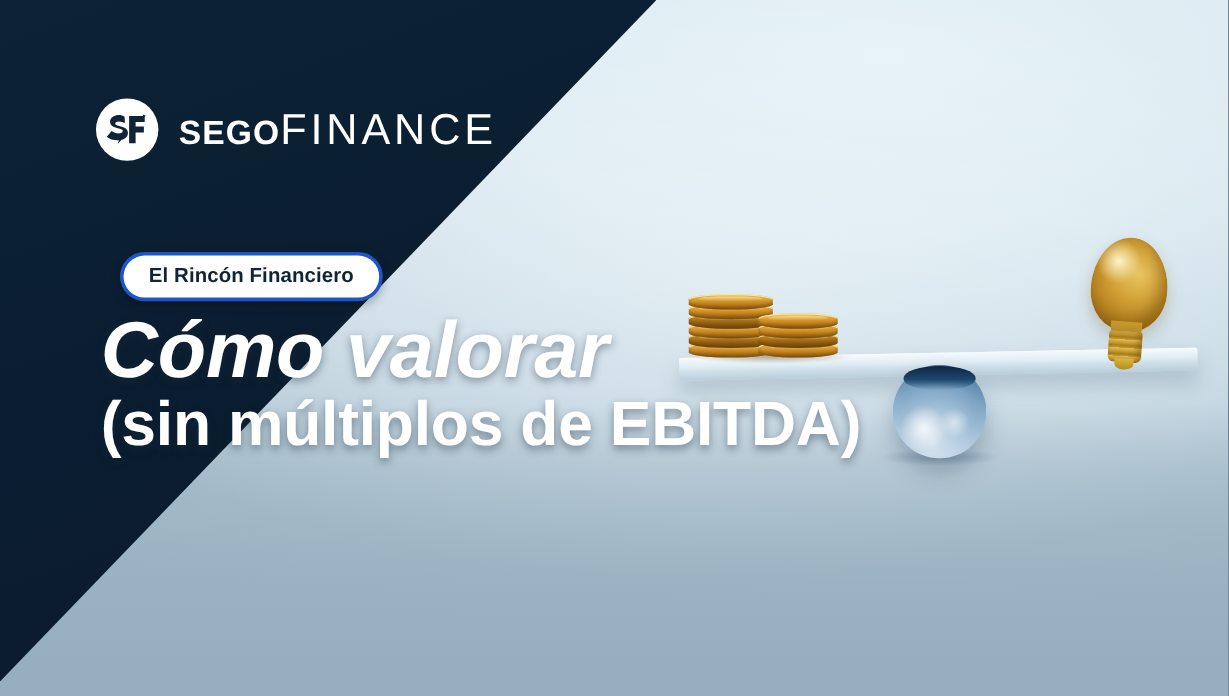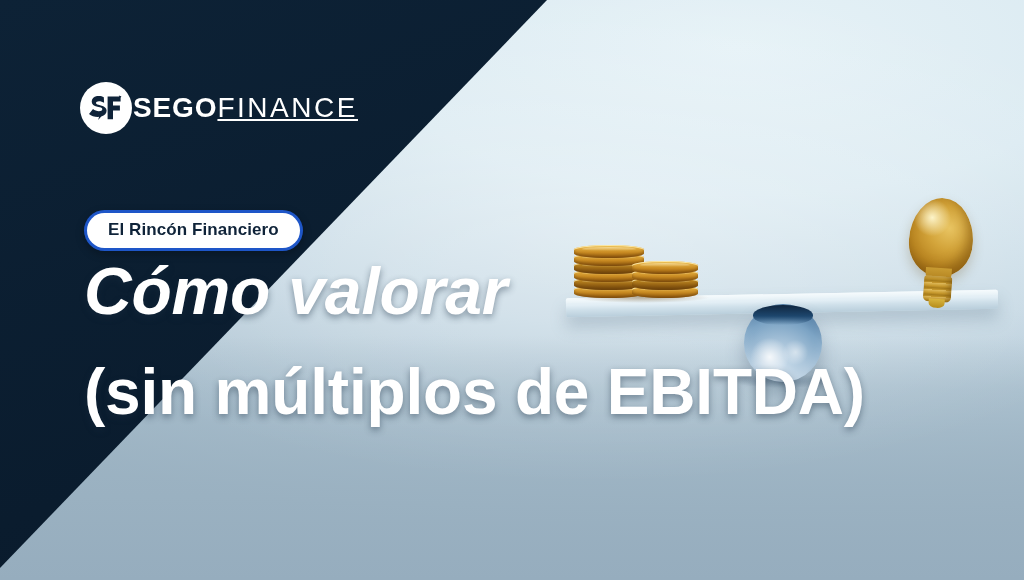--- a/index.html
+++ b/index.html
@@ -136,35 +136,35 @@
   }
 
   
   .navy-wedge {
     position:absolute; inset:0;
     background:linear-gradient(160deg,#0d2236 0%,#0a1c2e 55%,#081829 100%);
     clip-path:polygon(0 0, 547px 0, 0 568px);
   }
 
   
-  .logo { position:absolute; left:80px; top:82px; display:flex; align-items:center; gap:1px; }
+  .logo { position:absolute; left:80px; top:82px; display:flex; align-items:center; gap:17px; }
   .logo-mark {
     width:52px; height:52px; border-radius:50%;
     background:#ffffff;
     display:flex; align-items:center; justify-content:center;
     flex:0 0 auto;
   }
   .logo-mark svg { display:block; }
   .logo-word { display:flex; align-items:baseline; color:#fff; letter-spacing:.055em; }
   .logo-sego { font-size:28px; font-weight:700; }
-  .logo-finance { font-size:28px; font-weight:300; letter-spacing:.09em;text-decoration:underline; }
+  .logo-finance { font-size:36px; font-weight:300; letter-spacing:.09em; }
 
   
   .badge {
-    position:absolute; left:84px; top:210px;
+    position:absolute; left:100px; top:210px;
     padding:3px;
     border-radius:999px;
     background:#1e56c8;
     box-shadow:0 3px 8px rgba(0,0,0,.28);
   }
   .badge-inner {
     background:#ffffff;
     border-radius:999px;
     padding:7px 21px 8px;
     font-size:17px;
@@ -177,21 +177,21 @@
   
   .headline {
     position:absolute; left:84px; top:258px;
     color:#ffffff;
     font-weight:700;
     letter-spacing:-.012em;
     text-shadow:0 3px 7px rgba(25,45,65,.45);
   }
   .hl-1, .hl-2 { font-size:66px; line-height:1.02; white-space:nowrap;font-style:italic; }
   .hl-2 { margin-top:8px; }
-  .hl-3 { font-size:64px; line-height:1.05; margin-top:34px; white-space:nowrap; }
+  .hl-3 { font-size:52px; line-height:1.05; margin-top:2px; white-space:nowrap; }
 </style>
 </head>
 <body>
 
 <div class="banner">
 
   <div class="scene">
     <div class="scene-floor"></div>
     <div class="scene-vignette"></div>
   </div>

